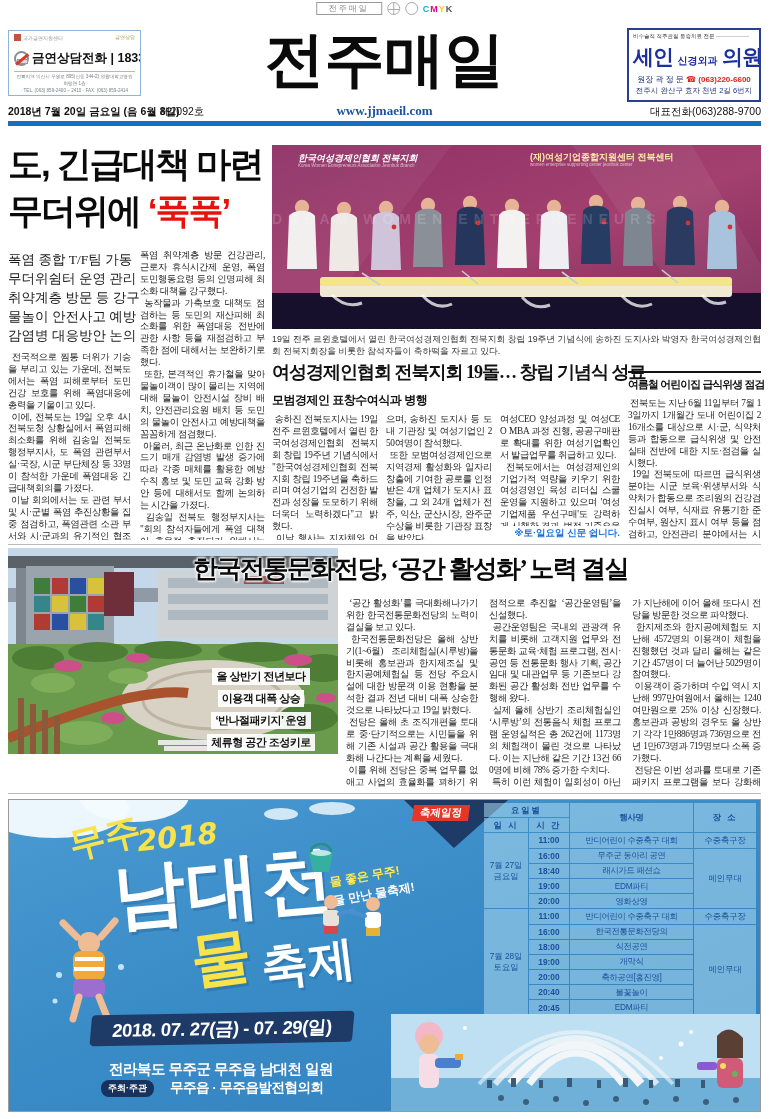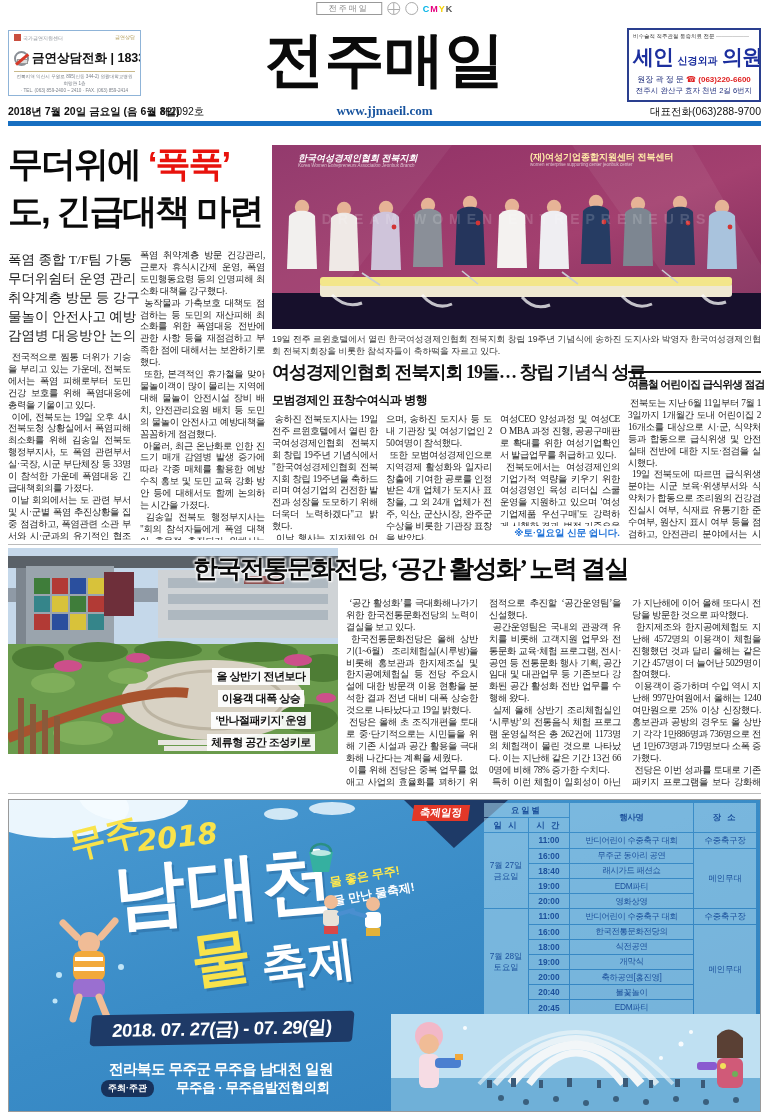--- a/index.html
+++ b/index.html
@@ -52,21 +52,21 @@
   #lead-headline .red { color:#e8120c; }
   #lead-subheads { left:8px; top:250px; width:160px; font-family:"Liberation Serif","DejaVu Serif",serif; font-size:13.5px; font-weight:normal; color:#1a1a1a; line-height:19px; white-space:pre-line; }
   .bodycol { font-family:"Liberation Serif","DejaVu Serif",serif; font-size:9.3px; line-height:11.9px; color:#222; text-align:justify; white-space:pre-wrap; overflow:hidden; letter-spacing:-0.3px; word-break:break-all; }
   #lead-col1 { left:8px; top:352px; width:123px; height:188px; }
   #lead-col2 { left:140px; top:250px; width:125px; height:290px; }
 
   
   #topphoto { left:272px; top:145px; width:489px; height:184px; overflow:hidden; }
   #topphoto .banner { position:absolute; color:#fff; font-size:9px; font-weight:bold; line-height:1.15; }
   #topphoto .banner .en { font-size:4.5px; font-weight:normal; color:rgba(255,255,255,.65); display:block; }
-  #topphoto .wm { position:absolute; top:66px; width:100%; text-align:center; font-size:14px; letter-spacing:6px; color:rgba(255,255,255,.16); font-weight:bold; }
+  #topphoto .wm { position:absolute; top:66px; width:100%; font-size:14px; letter-spacing:6px; color:rgba(255,255,255,.16); font-weight:bold; }
   #topcaption { left:272px; top:333px; width:489px; font-size:8.8px; color:#333; line-height:12px; text-align:justify; }
 
   
   #women-headline { left:272px; top:360px; width:352px; font-family:"Liberation Serif","DejaVu Serif",serif; font-size:18px; font-weight:bold; letter-spacing:-1px; color:#111; white-space:nowrap; }
   #women-subhead { left:272px; top:392px; font-size:12px; font-weight:bold; color:#111; letter-spacing:-0.5px; }
   #women-col1 { left:272px; top:414px; width:106px; height:126px; }
   #women-col2 { left:386px; top:414px; width:106px; height:126px; }
   #women-col3 { left:500px; top:414px; width:120px; height:112px; }
   #women-note { left:480px; top:527px; width:140px; text-align:right; font-size:9.5px; font-weight:bold; color:#1f72d8; }
 
@@ -92,21 +92,21 @@
   .script { font-weight:900; font-family:"DejaVu Sans","Liberation Sans",sans-serif; }
   #t-muju   { position:absolute; left:60px; top:14px; font-size:36px; color:#f9e34b; transform:rotate(-14deg); }
   #t-year   { position:absolute; left:128px; top:20px; font-size:29px; color:#f9e34b; font-style:italic; transform:rotate(-6deg); }
   #t-nam    { position:absolute; left:104px; top:40px; font-size:72px; color:#ffffff; letter-spacing:2px; transform:rotate(-5deg); text-shadow:2px 3px 0 rgba(31,90,140,.35); }
   #t-mul    { position:absolute; left:182px; top:118px; font-size:60px; color:#f9e34b; transform:rotate(-8deg); text-shadow:2px 3px 0 rgba(31,90,140,.35); }
   #t-chuk   { position:absolute; left:252px; top:132px; font-size:47px; color:#ffffff; transform:rotate(-7deg); text-shadow:2px 3px 0 rgba(31,90,140,.35); }
   #tagline  { position:absolute; left:322px; top:66px; transform:rotate(-10deg); font-weight:bold; font-size:12px; line-height:1.6; white-space:nowrap; }
   #tagline .y { color:#ffe94d; } #tagline .w { color:#fff; }
   #dateband { position:absolute; left:82px; top:213px; width:262px; height:31px; background:#1e3a67; transform:skewX(-6deg) rotate(-1deg); border-radius:4px; display:flex; align-items:center; justify-content:center; color:#fff; font-weight:900; font-size:18.5px; letter-spacing:-0.5px; }
   #adloc { position:absolute; left:52px; top:251px; width:320px; text-align:center; color:#fff; font-weight:bold; font-size:14.5px; letter-spacing:-0.5px;margin-top:9px; }
-  #adhost { position:absolute; left:92px; top:279px; display:flex; align-items:center; gap:22px; }
+  #adhost { position:absolute; left:92px; top:279px; display:flex; align-items:center; gap:16px; }
   #adhost .badge { background:#17325c; color:#fff; font-size:9px; font-weight:bold; padding:2px 7px; border-radius:8px; }
   #adhost .host { color:#fff; font-weight:900; font-size:13.5px; letter-spacing:-0.5px; }
 
   #sched-tri { position:absolute; left:395px; top:0; width:104px; height:48px; background:#1e3a67; clip-path:polygon(0 0,100% 0,48% 100%); }
   #sched-label { position:absolute; left:404px; top:5px; background:#e33828; color:#fff; font-weight:bold; font-size:10.5px; padding:1px 7px; transform:skewX(-8deg); }
   #schedule { position:absolute; left:474px; top:2px; width:274px; border-collapse:separate; border-spacing:1.5px; font-size:8.3px; color:#1b4f9b; }
   #schedule td,#schedule th { background:rgba(173,218,240,.55); text-align:center; vertical-align:middle; padding:1px 2px; height:14.2px; font-weight:normal; }
   #schedule th { font-weight:bold; letter-spacing:2px; }
   #schedule .day { white-space:pre-line; width:40px; line-height:1.3; }
   #schedule .time { width:36px; font-weight:bold; }
@@ -168,22 +168,22 @@
 
   <div id="dateline" class="abs">
     <span class="dl-date">2018년 7월 20일 금요일 (음 6월 8일)</span>
     <span class="dl-issue">제2092호</span>
     <span class="dl-web">www.jjmaeil.com</span>
     <span class="dl-phone">대표전화(063)288-9700</span>
   </div>
   <div id="bluerule" class="abs"></div>
 
   <div id="lead-headline" class="abs">
+    <div>도, 긴급대책 마련</div>
     <div><span>무더위에 </span><span class="red">‘푹푹’</span></div>
-    <div>도, 긴급대책 마련</div>
   </div>
   <div id="lead-subheads" class="abs">폭염 종합 T/F팀 가동
 무더위쉼터 운영 관리
 취약계층 방문 등 강구
 물놀이 안전사고 예방
 감염병 대응방안 논의</div>
   <div id="lead-col1" class="abs bodycol"> 전국적으로 찜통 더위가 기승을 부리고 있는 가운데, 전북도에서는 폭염 피해로부터 도민 건강 보호를 위해 폭염대응에 총력을 기울이고 있다.
  이에, 전북도는 19일 오후 4시 전북도청 상황실에서 폭염피해 최소화를 위해 김송일 전북도 행정부지사, 도 폭염 관련부서 실·국장, 시군 부단체장 등 33명이 참석한 가운데 폭염대응 긴급대책회의를 가졌다.
  이날 회의에서는 도 관련 부서 및 시·군별 폭염 추진상황을 집중 점검하고, 폭염관련 소관 부서와 시·군과의 유기적인 협조 대응 방안을 논의했다.
  폭염 종합대책 T/F팀 가동, 도내 무더위쉼터(4,795개소) 운영관리,</div>

